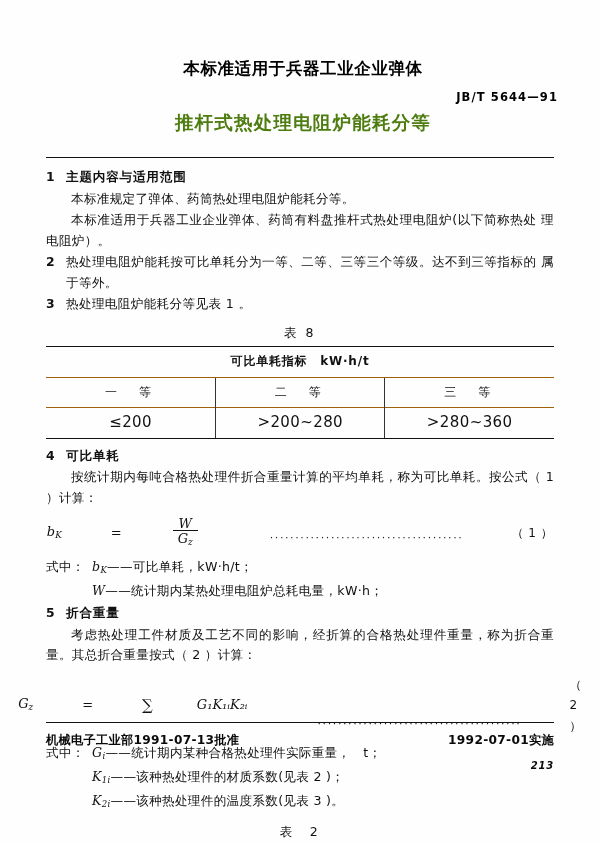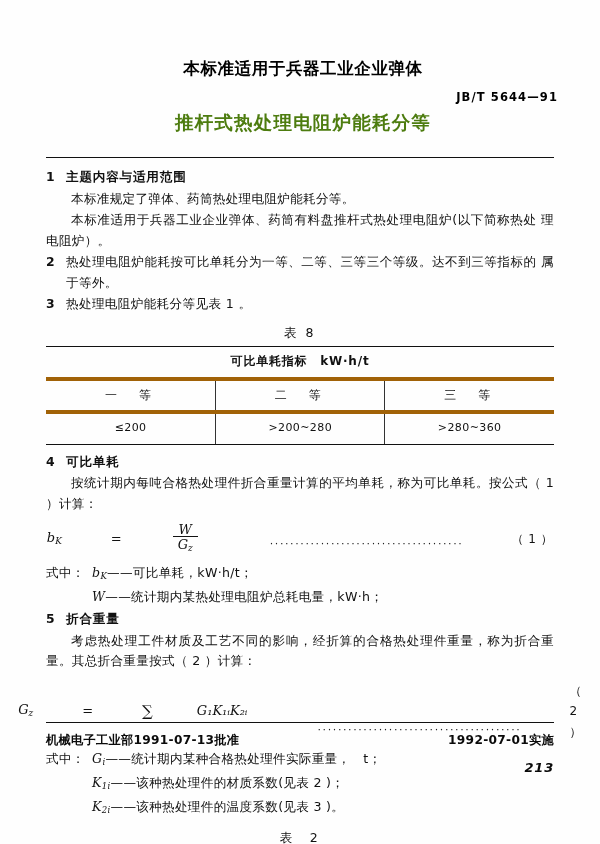--- a/index.html
+++ b/index.html
@@ -118,30 +118,30 @@
     width: 100%;
     border-collapse: collapse;
     font-size: 12px;
   }
   table.std td {
     text-align: center;
     padding: 4px 0 5px 0;
     vertical-align: middle;
   }
   .row-top td { border-top: 1.7px solid #111; margin-top: 20px; }
-  .row-mid td { border-top: 4px solid #a16207; }
+  .row-mid td { border-top: 1px solid #a16207; }
   .row-bot td { border-bottom: 1.7px solid #111; }
   .vline-l { border-left: 1px solid #333; }
   .span-head {
     letter-spacing: 0.8px;
     font-weight: bold;
     padding: 4px 0 5px 0 !important;
   }
   .grade-cell { letter-spacing: 5px; }
-  .num-cell { letter-spacing: 0.4px; font-size: 11px; }
+  .num-cell { letter-spacing: 0.4px; font-size: 15px; }
 
   
   .formula-row {
     display: flex;
     align-items: center;
     justify-content: center;
     margin: 9px 0 7px 0;
     font-family: "DejaVu Serif", "Liberation Serif", serif;
     font-style: italic;
     font-size: 13px;
@@ -208,21 +208,21 @@
     display: flex;
     justify-content: space-between;
     font-size: 12.2px;
     font-weight: bold;
     letter-spacing: 0.3px;
   }
   .pagenum {
     position: absolute;
     right: 46px;
     top: 760px;
-    font-size: 13px;
+    font-size: 10px;
     font-weight: bold;
     font-style: italic;
     letter-spacing: 0.8px;
   }
 </style>
 </head>
 <body>
 
 <div class="page">
 

